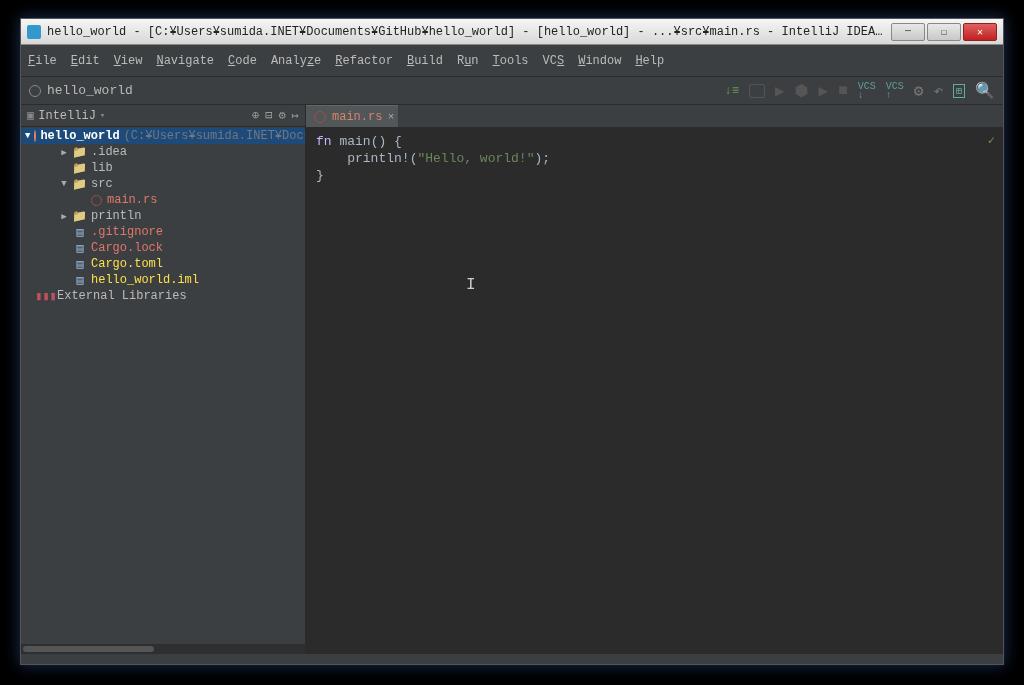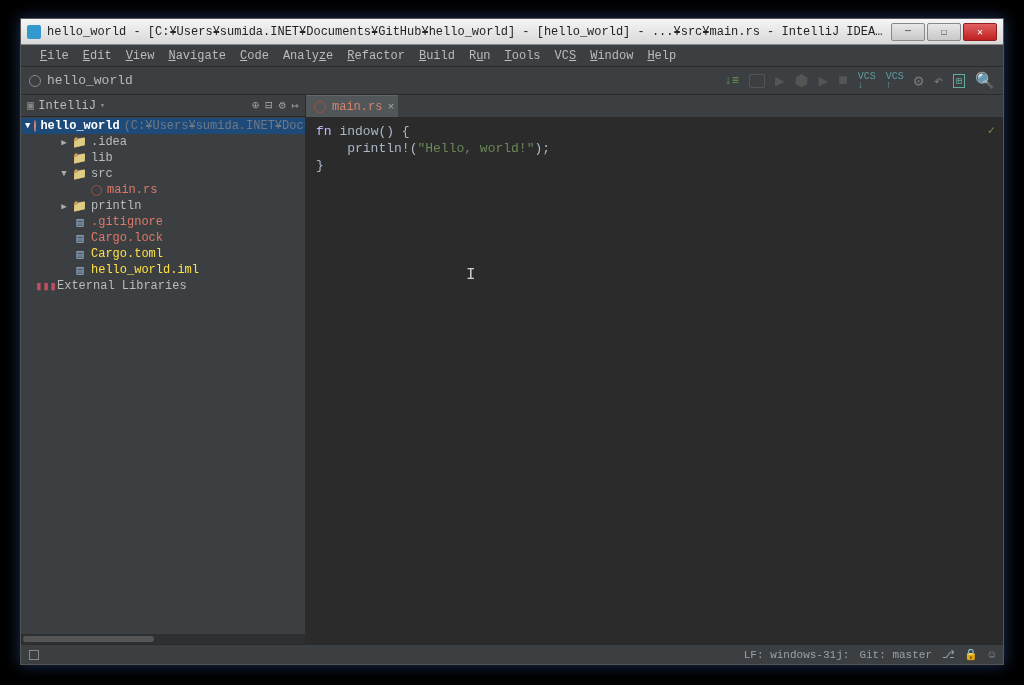--- a/index.html
+++ b/index.html
@@ -4,21 +4,21 @@
 <style>
 * { margin:0; padding:0; box-sizing:border-box; font-family:"Consolas","Courier New",monospace; }
 body { background:#000; width:1024px; height:685px; overflow:hidden; position:relative; }
 .window { position:absolute; top:18px; left:20px; width:984px; height:647px; background:#3c3f41; border:1px solid #555; box-shadow:0 0 14px rgba(80,140,255,.35);}
 .titlebar { height:26px; background:linear-gradient(#f5f5f5,#d8d8d8); display:flex; align-items:center; padding:0 6px; font-size:12px; color:#222; border-bottom:1px solid #888;}
 .titlebar .logo { width:14px; height:14px; background:#3399cc; border-radius:2px; margin-right:6px;}
 .titlebar .title { flex:1; white-space:nowrap; overflow:hidden; text-overflow:ellipsis;}
 .winbtns { display:flex; }
 .winbtn { width:34px; height:18px; margin-left:2px; background:linear-gradient(#e8e8e8,#c8c8c8); border:1px solid #888; border-radius:2px; font-size:10px; display:flex; align-items:center; justify-content:center; color:#333;}
 .winbtn.close { background:linear-gradient(#e06060,#c02020); color:#fff; border-color:#902020; }
-.menubar { height:22px; background:#3c3f41; display:flex; align-items:center; padding:0 12px; font-size:12px; color:#bbb; border-bottom:1px solid #2b2b2b;}
+.menubar { height:32px; background:#3c3f41; display:flex; align-items:center; padding:0 0; font-size:12px; color:#bbb; border-bottom:1px solid #2b2b2b;}
 .menubar span { padding:0 7px; cursor:default; }
 .menubar span u { text-decoration:underline; }
 .topbar { height:28px; background:#3c3f41; display:flex; align-items:center; padding:0 8px; border-bottom:1px solid #2b2b2b;}
 .projlabel { color:#b8b8b8; font-size:13px; display:flex; align-items:center; gap:6px;}
 .projlabel .ricon { width:12px; height:12px; border:1.5px solid #888; border-radius:50%; }
 .spacer { flex:1; }
 .ticons { display:flex; gap:10px; align-items:center; }
 .ticons .ti { width:16px; height:14px; opacity:.55; }
 .ticons .green { color:#6a9955; font-size:12px; }
 .ticons .vcs { color:#5f9ea0; font-size:10px; line-height:9px; }
@@ -194,34 +194,23 @@
 
     <div class="editor">
       <div class="tabrow">
         <div class="tab">
           <span class="tico"></span>
           <span>main.rs</span>
           <span class="x">×</span>
         </div>
       </div>
       <div class="code">
-        <div><span class="kw">fn</span> <span class="fn">indow()</span> <span class="punc">{</span></div>
+        <div><span class="kw">fn</span> <span class="fn">main()</span> <span class="punc">{</span></div>
         <div>&nbsp;&nbsp;&nbsp;&nbsp;<span class="mac">println!</span><span class="punc">(</span><span class="str">"Hello, world!"</span><span class="punc">)</span><span class="punc">;</span></div>
         <div><span class="punc">}</span></div>
         <div class="cursor">I</div>
         <div class="check">✓</div>
       </div>
     </div>
   </div>
 
-  <div class="statusbar">
-    <div class="sq"></div>
-    <div class="spacer"></div>
-    <div class="right">
-      <span>LF: windows-31j:</span>
-      <span>Git: master</span>
-      <span>⎇</span>
-      <span>🔒</span>
-      <span>☺</span>
-    </div>
-  </div>
 
 </div>
 
 </body></html>

